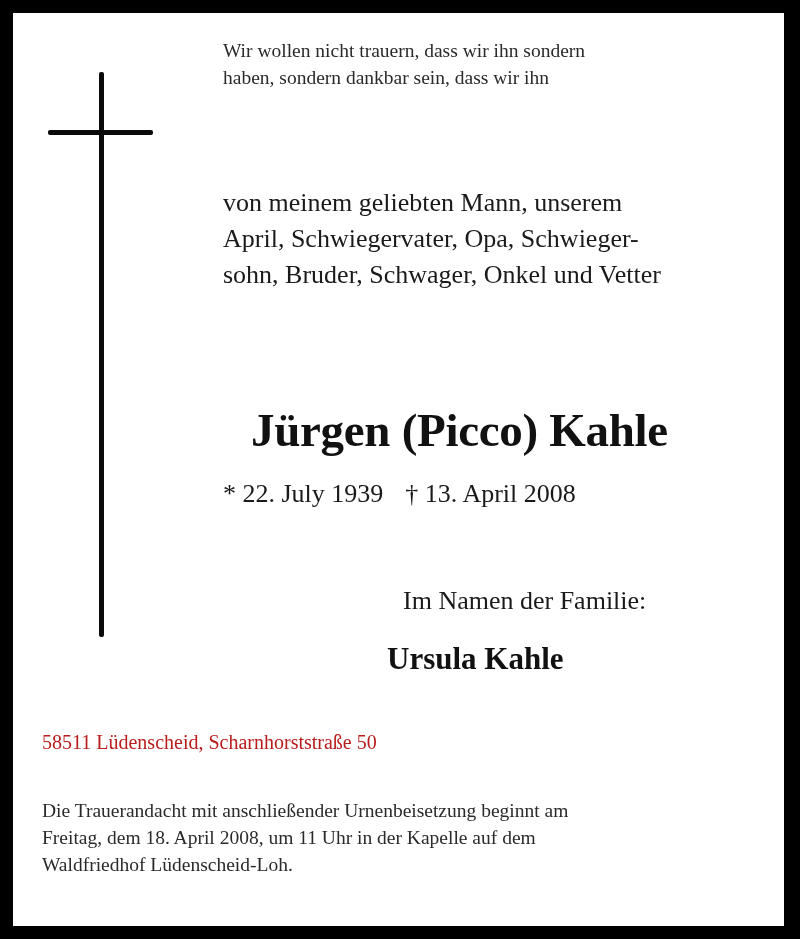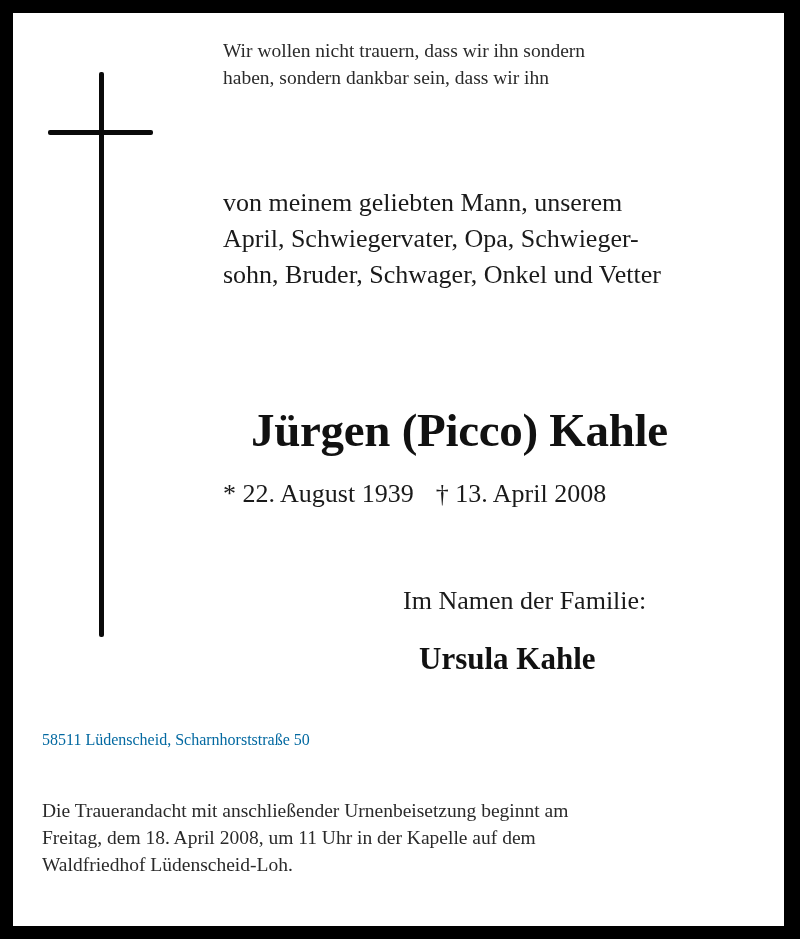--- a/index.html
+++ b/index.html
@@ -7,22 +7,22 @@
   .card { position: absolute; left: 13px; top: 13px; width: 771px; height: 913px; background: #fff; }
   .cross-v { position: absolute; left: 86px; top: 59px; width: 5px; height: 565px; background: #0a0a0a; border-radius: 2px; }
   .cross-h { position: absolute; left: 35px; top: 117px; width: 105px; height: 5px; background: #0a0a0a; border-radius: 2px; }
   .abs { position: absolute; white-space: nowrap; }
   .quote { left: 210px; top: 24px; font-size: 19.5px; line-height: 27px; color: #2a2a2a; }
   .intro { left: 210px; top: 172px; font-size: 26px; line-height: 36px; color: #1a1a1a; }
   .name { left: 212px; top: 390px; font-size: 47px; font-weight: bold; color: #111; letter-spacing: -0.3px; margin-left: 26px; }
   .dates { left: 210px; top: 466px; font-size: 26px; color: #1a1a1a; }
   .dates .gap { display: inline-block; width: 22px; }
   .family-label { left: 390px; top: 573px; font-size: 26px; color: #1a1a1a; }
-  .family-name { left: 374px; top: 628px; font-size: 31px; font-weight: bold; color: #111; margin-left: 32px; }
-  .address { left: 29px; top: 718px; font-size: 16px; color: #0369a1; }
+  .family-name { left: 374px; top: 628px; font-size: 31px; font-weight: bold; color: #111; }
+  .address { left: 29px; top: 718px; font-size: 20px; color: #b91c1c; }
   .service { left: 29px; top: 784px; font-size: 19.5px; line-height: 27px; color: #2a2a2a; }
   .line { display: block; }
 </style>
 </head>
 <body>
 
 <div class="card">
   <div>
     <div class="cross-v"></div>
     <div class="cross-h"></div>
@@ -35,21 +35,21 @@
 
   <div class="abs intro">
     <span class="line">von meinem geliebten Mann, unserem</span>
     <span class="line">April, Schwiegervater, Opa, Schwieger-</span>
     <span class="line">sohn, Bruder, Schwager, Onkel und Vetter</span>
   </div>
 
   <div class="abs name">Jürgen (Picco) Kahle</div>
 
   <div class="abs dates">
-    <span>* 22. August 1939</span><span class="gap"></span><span>† 13. April 2008</span>
+    <span>* 22. July 1939</span><span class="gap"></span><span>† 13. April 2008</span>
   </div>
 
   <div class="abs family-label">Im Namen der Familie:</div>
   <div class="abs family-name">Ursula Kahle</div>
 
   <div class="abs address">58511 Lüdenscheid, Scharnhorststraße 50</div>
 
   <div class="abs service">
     <span class="line">Die Trauerandacht mit anschließender Urnenbeisetzung beginnt am</span>
     <span class="line">Freitag, dem 18. April 2008, um 11 Uhr in der Kapelle auf dem</span>

